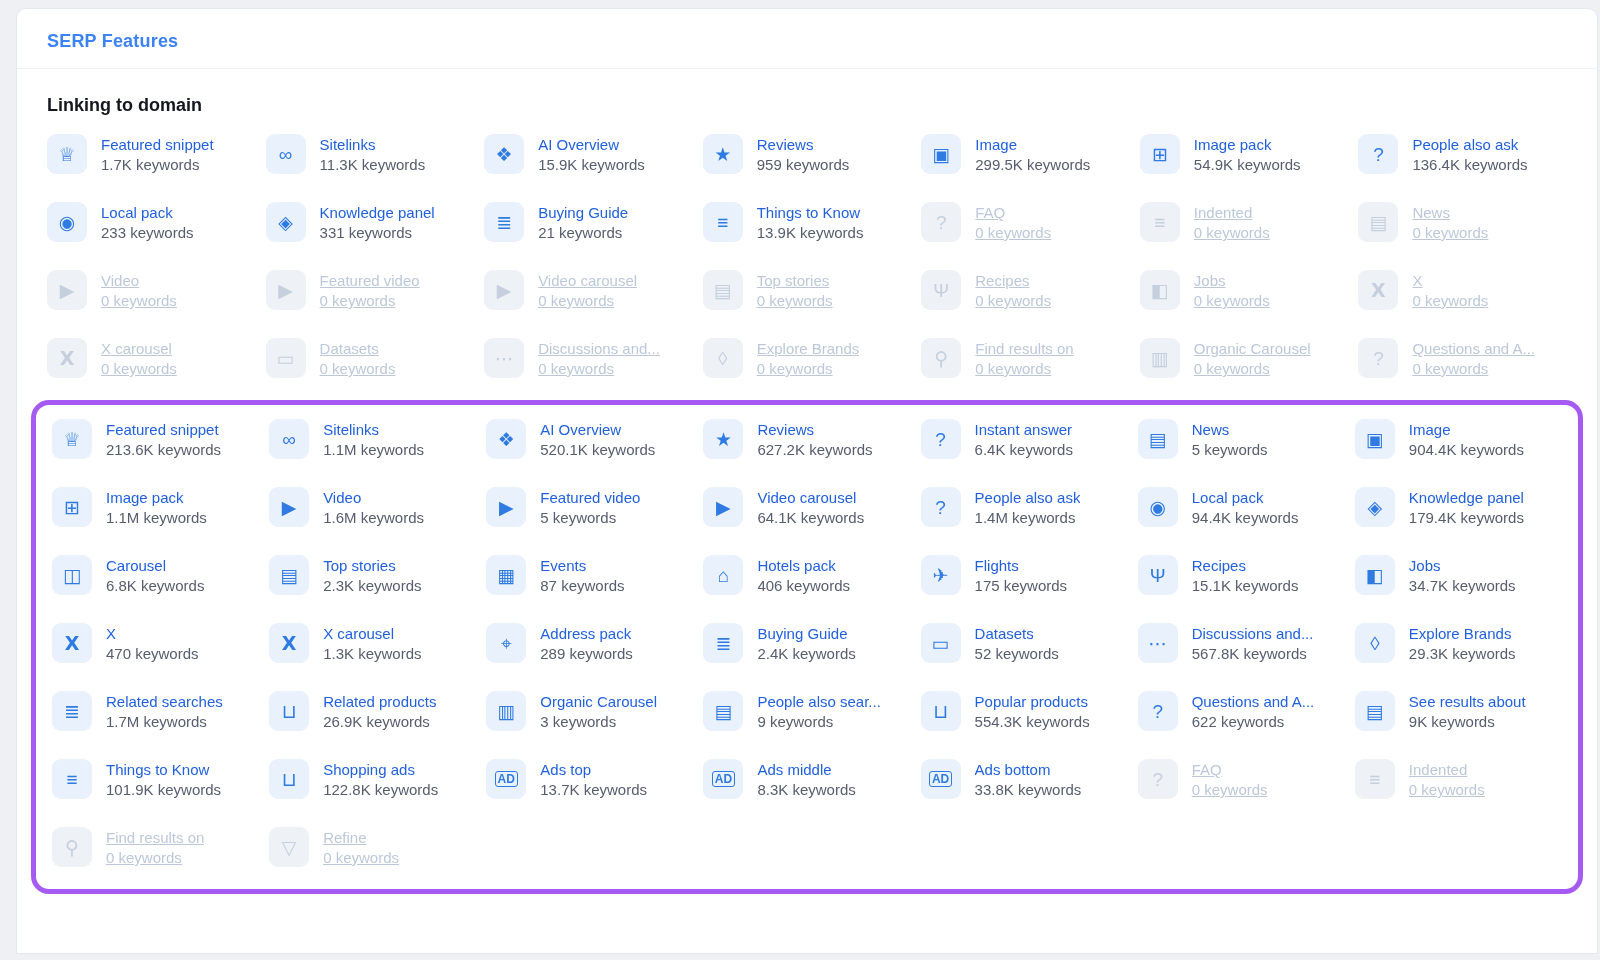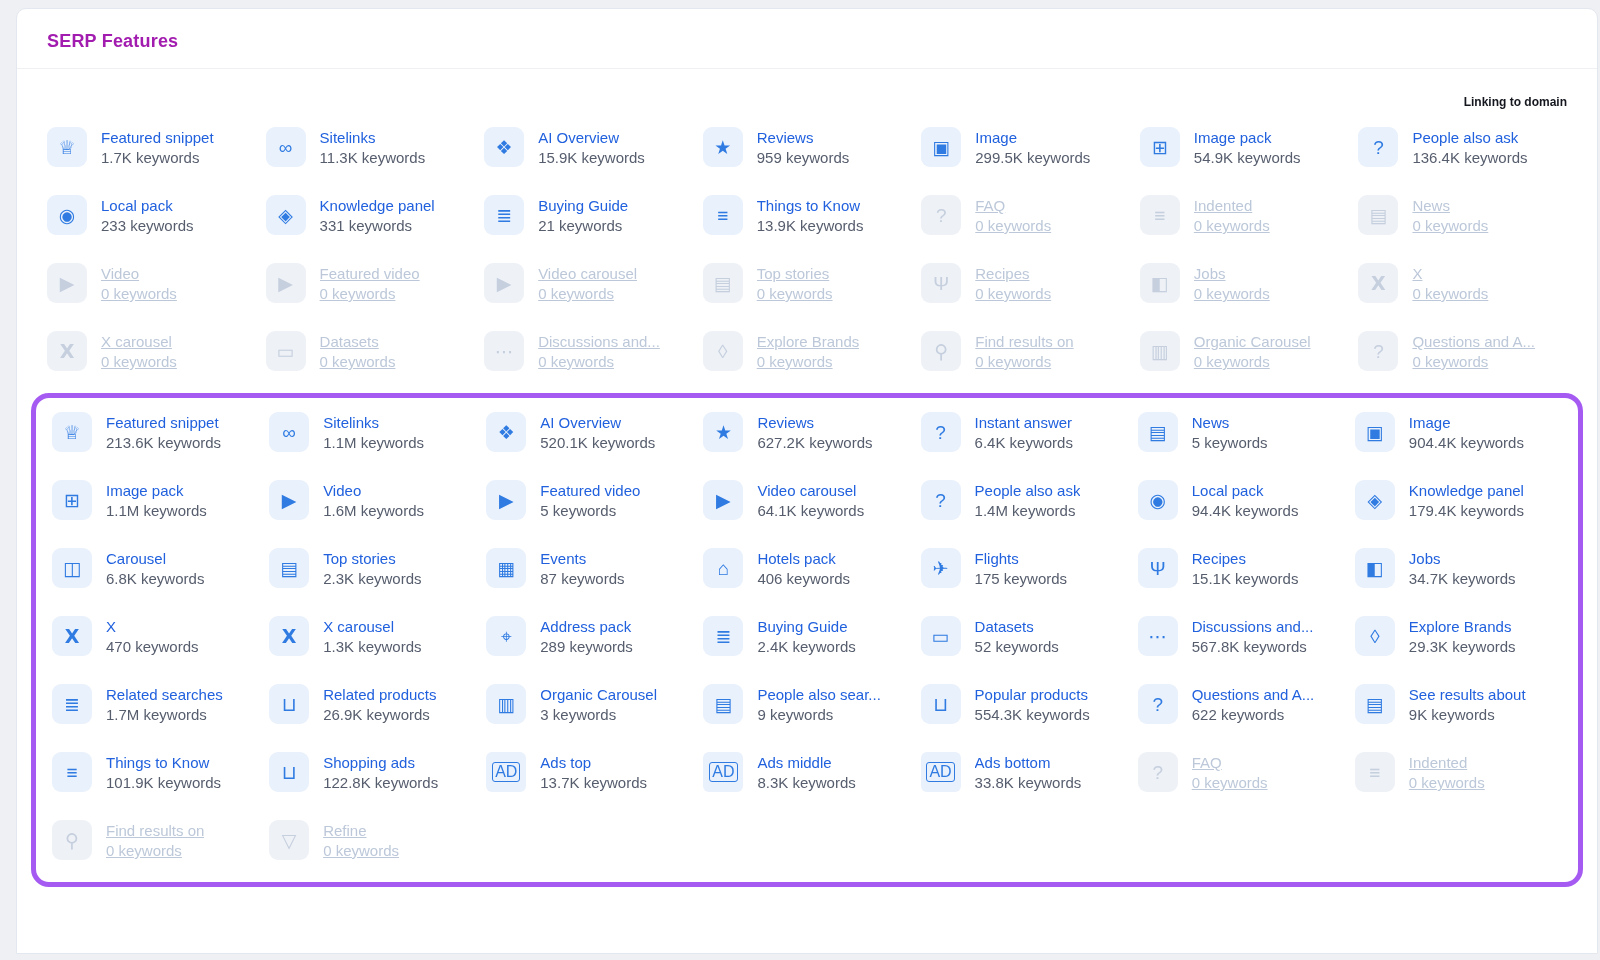--- a/index.html
+++ b/index.html
@@ -14,26 +14,25 @@
     background:#ffffff;
     border:1px solid #e3e7ee;
     border-radius:10px 10px 0 0;
     overflow:hidden;
   }
   .card-header{
     padding:22px 30px 16px 30px;
     border-bottom:1px solid #eef0f4;
   }
   .card-header h1{
-    margin:0;font-size:18px;font-weight:700;color:#a21caf;letter-spacing:.2px;
+    margin:0;font-size:18px;font-weight:700;color:#3b82f6;letter-spacing:.2px;
   }
   .section-heading{
-    font-size:12px;font-weight:700;color:#15171f;
-    margin:26px 30px 6px 46px;
-    text-align:right;
+    font-size:18px;font-weight:700;color:#15171f;
+    margin:26px 30px 6px 30px;
   }
   .grid{
     display:grid;
     grid-template-columns:repeat(7,1fr);
     column-gap:10px;row-gap:24px;
     padding:12px 30px 14px 30px;
   }
   .highlight{
     border:5px solid var(--purple,#a55bf2);
     border-radius:18px;
@@ -41,21 +40,21 @@
   }
   .highlight .grid{padding:14px 16px 18px 16px;}
   .item{display:flex;align-items:flex-start;gap:14px;min-height:44px;cursor:pointer;}
   .item.disabled{cursor:default;}
   .icon-tile{
     flex:0 0 40px;width:40px;height:40px;border-radius:9px;
     background:#e9f1fc;color:#2f7be2;
     display:flex;align-items:center;justify-content:center;
     font-size:19px;line-height:1;user-select:none;
   }
-  .icon-tile.badge-glyph{font-size:16px;font-weight:400;border-radius:6px;}
+  .icon-tile.badge-glyph{font-size:12px;font-weight:700;}
   .icon-tile.badge-glyph span{
     border:1.5px solid currentColor;border-radius:3px;padding:1px 2px;
   }
   .icon-tile.x-glyph{font-weight:800;font-family:"DejaVu Sans",sans-serif;}
   .txt{display:flex;flex-direction:column;padding-top:1px;}
   .item-label{
     color:var(--blue,#2161de);font-size:15px;line-height:20px;
     white-space:nowrap;overflow:hidden;text-overflow:ellipsis;max-width:150px;
   }
   .item-count{color:#565d6d;font-size:15px;line-height:20px;white-space:nowrap;}

